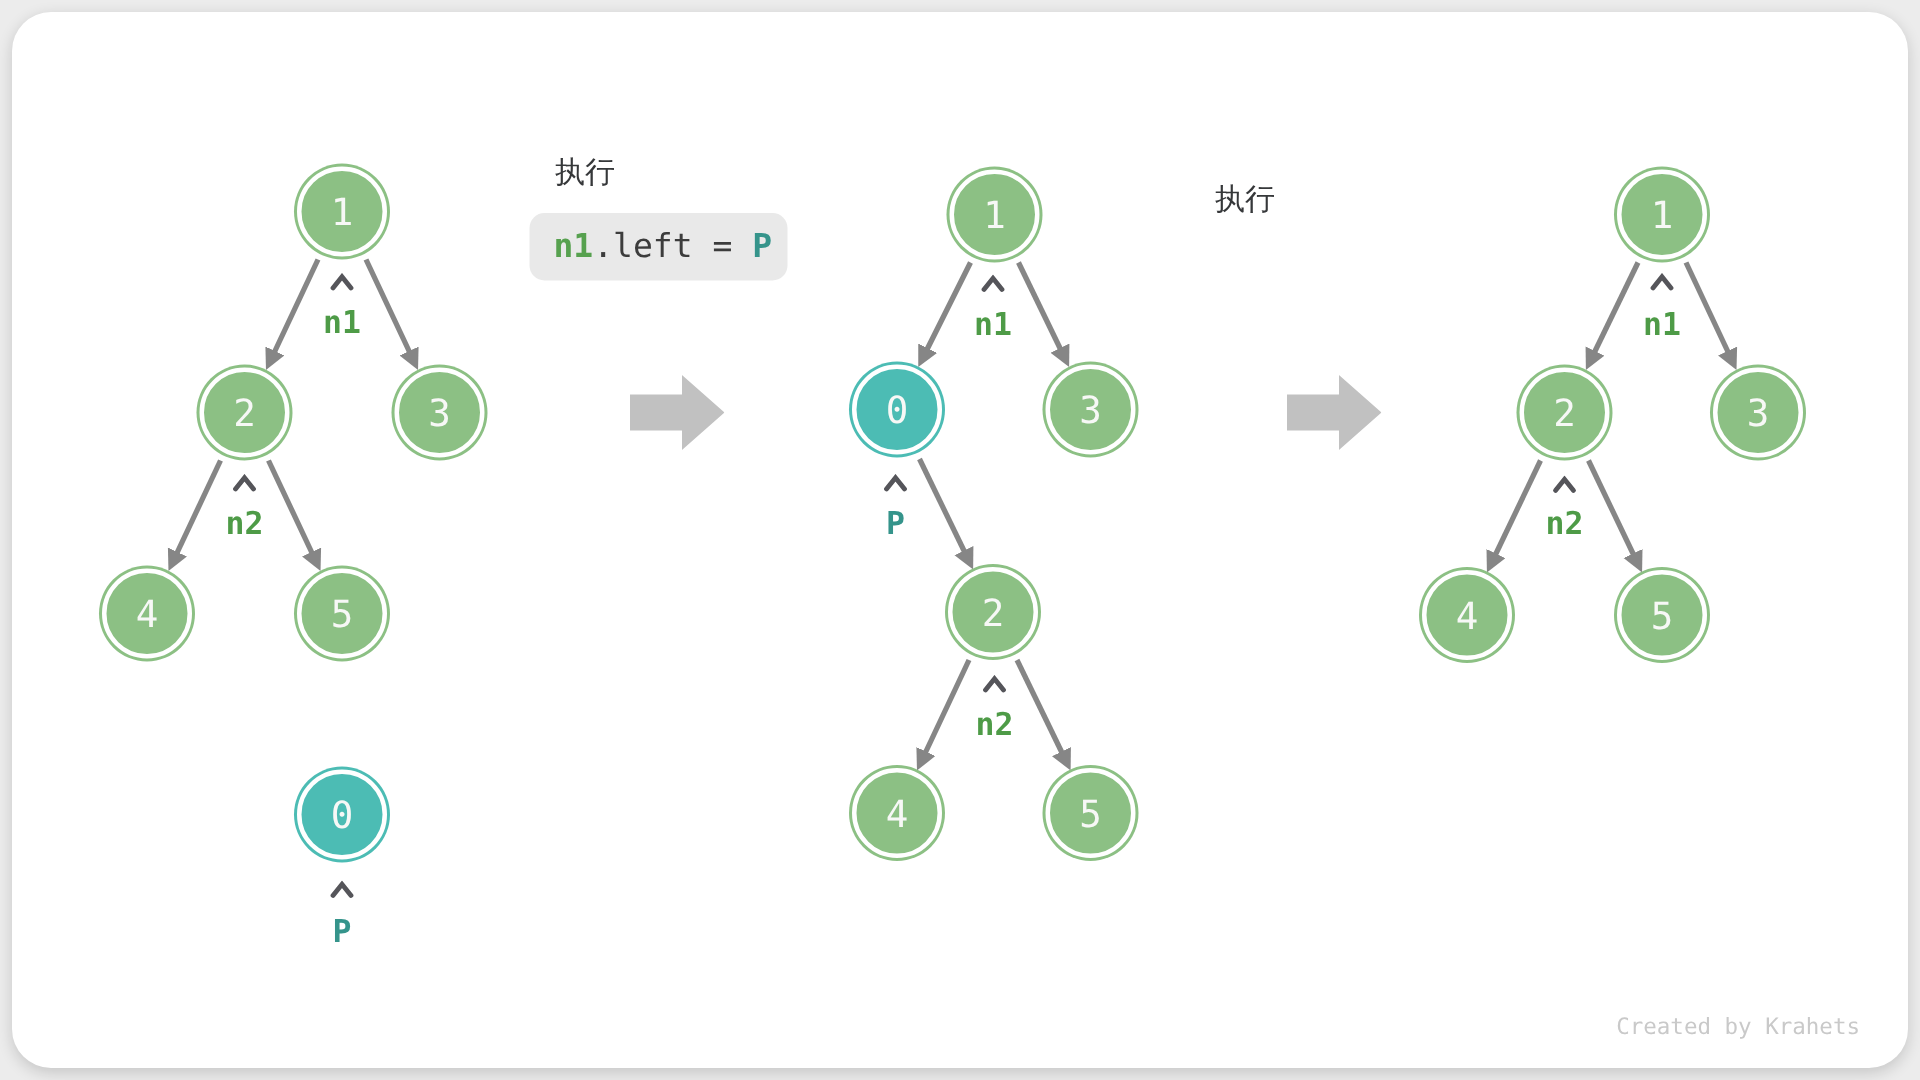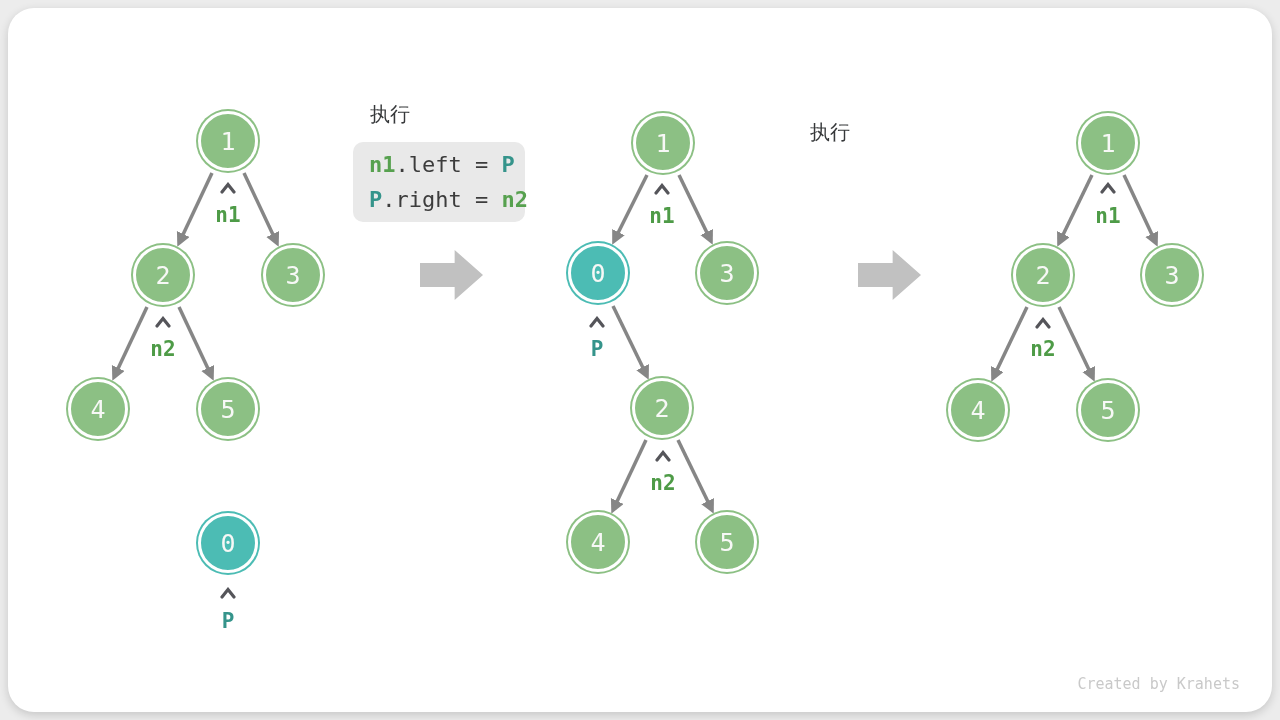--- a/index.html
+++ b/index.html
@@ -113,21 +113,20 @@
   <div class="ref green" style="left:115px;top:328px">n2</div>
   <svg class="caret" style="left:212px;top:579px" viewBox="0 0 16 12">
       <path d="M2 10 L8 2.5 L14 10" stroke="#55555a" stroke-width="3.2" fill="none" stroke-linecap="round"></path>
     </svg>
   <div class="ref teal" style="left:180px;top:600px">P</div>
 
   <div class="step" style="left:345px;top:92px">
     <div class="step-title">执行</div>
     <div class="code-box" style="width:172px">
       <div class="code-line"><span class="tok-g">n1</span><span class="tok-d">.left = </span><span class="tok-t">P</span></div>
-      <div class="code-line"><span class="tok-t">P</span><span class="tok-d">.right = </span><span class="tok-g">n2</span></div>
     </div>
   </div>
 
   <div class="step-arrow" style="left:412px;top:242px"></div>
 
   <div class="node green" style="left:625px;top:105px">1</div>
   <div class="node teal" style="left:560px;top:235px">0</div>
   <div class="node green" style="left:689px;top:235px">3</div>
   <div class="node green" style="left:624px;top:370px">2</div>
   <div class="node green" style="left:560px;top:504px">4</div>

